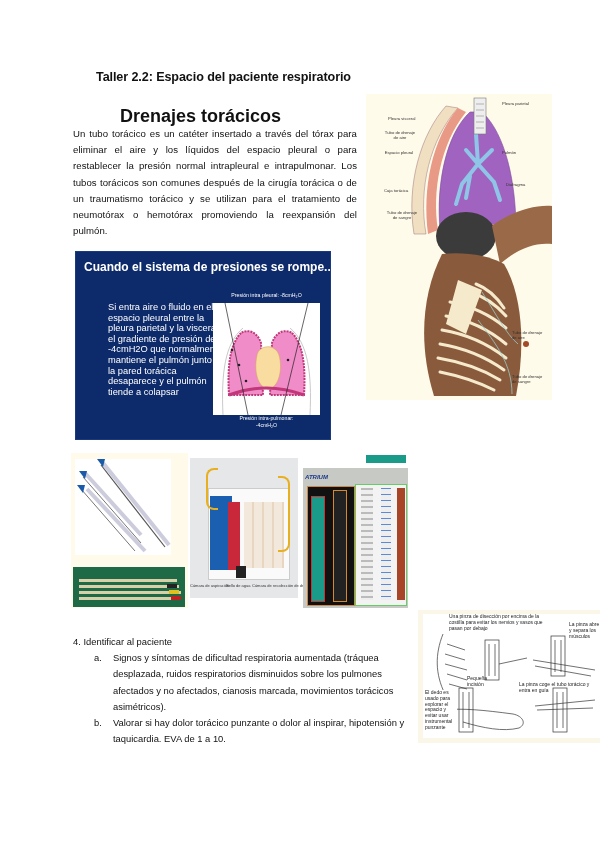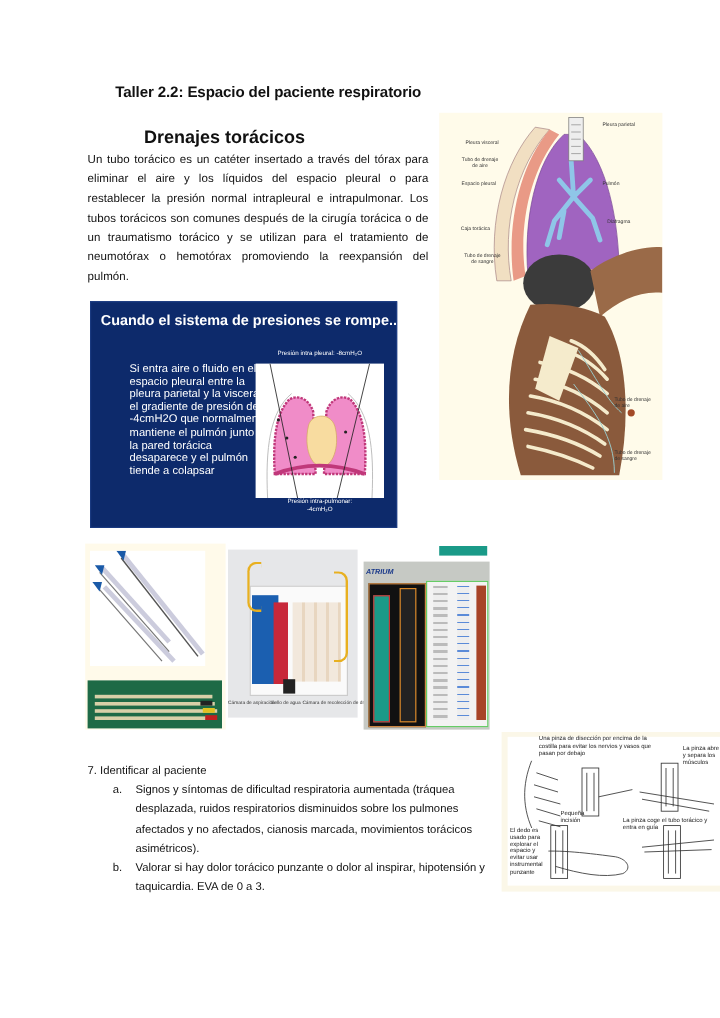--- a/index.html
+++ b/index.html
@@ -4,21 +4,21 @@
 <style>
   html, body { margin: 0; padding: 0; }
   body {
     width: 600px; height: 848px; background: #ffffff; position: relative; overflow: hidden;
     font-family: "Liberation Sans", sans-serif; color: #111;
   }
   .abs { position: absolute; }
   .title {
     left: 96px; top: 70px; font-size: 12.6px; font-weight: bold; letter-spacing: -0.1px;
   }
-  .h2 { left: 73px; top: 106px; font-size: 15px; font-weight: bold; padding-left: 47px; }
+  .h2 { left: 73px; top: 106px; font-size: 18px; font-weight: bold; padding-left: 47px; }
   .para {
     left: 73px; top: 126px; width: 284px; font-size: 9.6px; line-height: 16.2px;
     text-align: justify; letter-spacing: 0.05px;
   }
   
   .slide {
     left: 75px; top: 251px; width: 256px; height: 189px; background: #0d2a6b;
     border: 1px solid #1a3a80; box-sizing: border-box;
   }
   .slide-title {
@@ -169,28 +169,28 @@
   <div class="abs" style="left:4px;top:18px;width:46px;height:118px;background:#111;border:1px solid #c84;"></div>
   <div class="abs" style="left:8px;top:28px;width:12px;height:104px;background:#1a9a88;border:1px solid #c33;"></div>
   <div class="abs" style="left:30px;top:22px;width:12px;height:110px;background:#222;border:1px solid #d8882a;"></div>
   <div class="abs" style="left:52px;top:16px;width:50px;height:120px;background:#f3f3f3;border:1px solid #6c6;"></div>
   <div class="abs" style="left:58px;top:20px;width:12px;height:112px;background:repeating-linear-gradient(180deg,#bbb 0 2px,#eee 2px 6px);"></div>
   <div class="abs" style="left:78px;top:20px;width:10px;height:112px;background:repeating-linear-gradient(180deg,#5b8bd8 0 1px,#eee 1px 6px);"></div>
   <div class="abs" style="left:94px;top:20px;width:8px;height:112px;background:#a84428;"></div>
 </div>
 
 <div class="abs list">
-  <div class="l1">7. Identificar al paciente</div>
+  <div class="l1">4. Identificar al paciente</div>
   <div class="sub">
     <span class="mk">a.</span>
     <span class="tx">Signos y síntomas de dificultad respiratoria aumentada (tráquea desplazada, ruidos respiratorios disminuidos sobre los pulmones afectados y no afectados, cianosis marcada, movimientos torácicos asimétricos).</span>
   </div>
   <div class="sub">
     <span class="mk">b.</span>
-    <span class="tx">Valorar si hay dolor torácico punzante o dolor al inspirar, hipotensión y taquicardia. EVA de 0 a 3.</span>
+    <span class="tx">Valorar si hay dolor torácico punzante o dolor al inspirar, hipotensión y taquicardia. EVA de 1 a 10.</span>
   </div>
 </div>
 
 <div class="abs proc">
   <div class="abs proc-inner">
     <svg class="abs" style="left:0;top:0" width="177" height="124" viewBox="0 0 177 124">
       <g stroke="#333" fill="none" stroke-width="0.7">
         <path d="M20 20 C12 40 12 60 22 80"></path>
           <path d="M24 30 l18 6 M22 40 l20 6 M22 50 l22 6 M24 60 l20 6 M26 70 l18 5"></path>
         <rect x="62" y="26" width="14" height="40"></rect>

